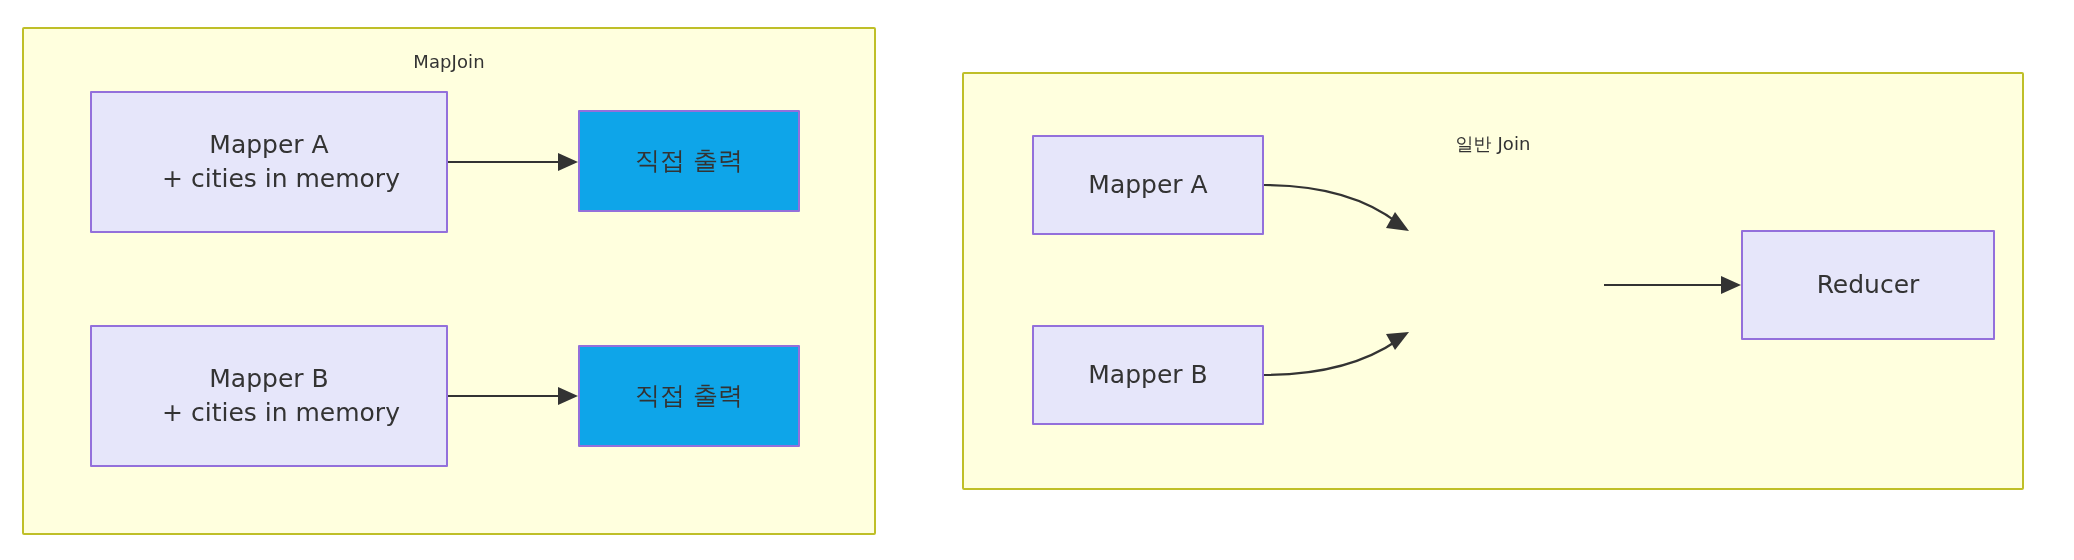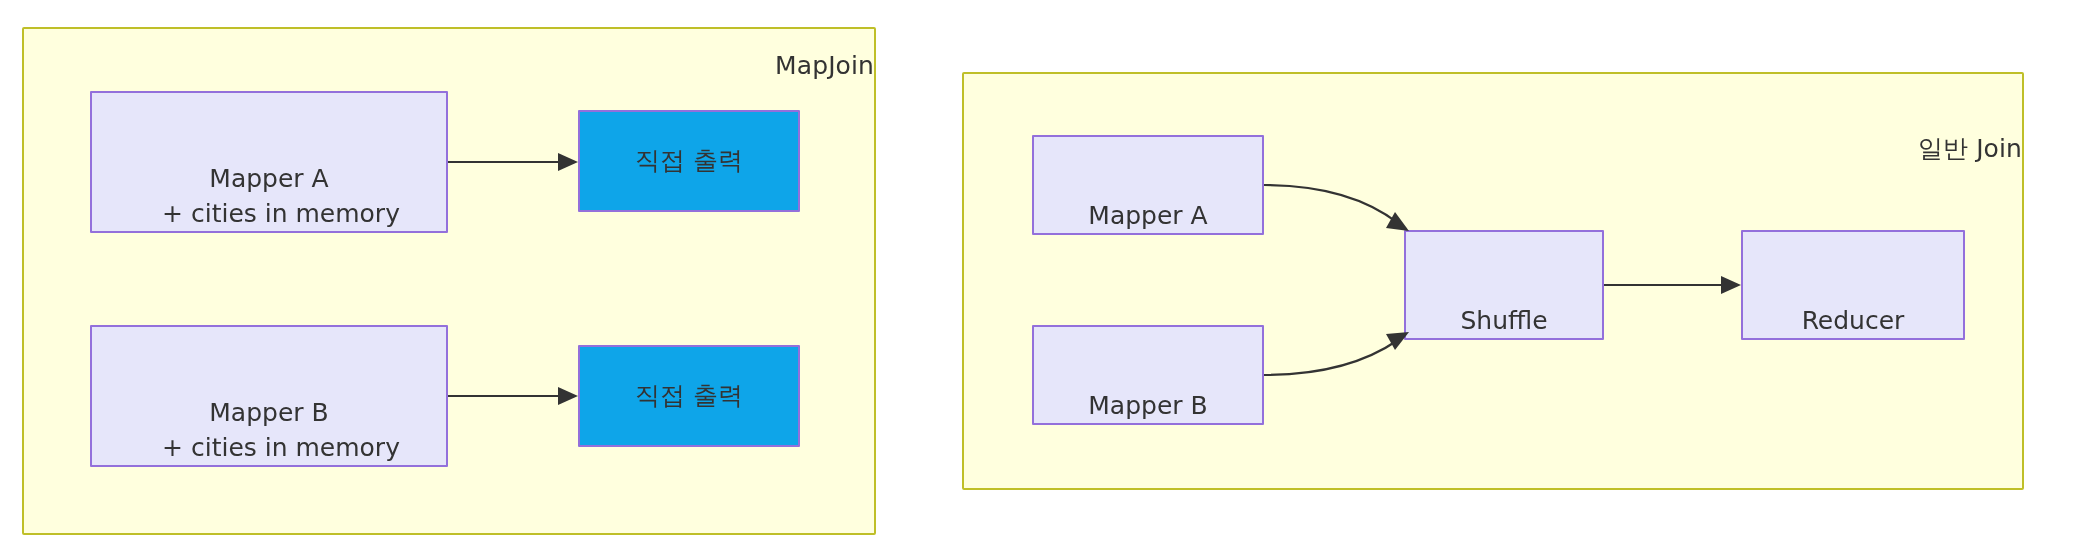--- a/index.html
+++ b/index.html
@@ -24,41 +24,41 @@
     position: absolute;
     box-sizing: border-box;
     background: #ffffde;
     border: 2px solid #bfbf28;
     border-radius: 2px;
   }
   .cluster-title {
     position: absolute;
     left: 0;
     width: 100%;
-    text-align: right;
+    text-align: center;
     color: #333333;
-    font-size: 25px;
+    font-size: 18px;
     letter-spacing: 0.1px;
     white-space: nowrap;
   }
   .node {
     position: absolute;
     box-sizing: border-box;
     display: flex;
     flex-direction: column;
     align-items: center;
     justify-content: center;
     border: 2px solid #9370db;
     color: #333333;
     font-size: 25px;
     line-height: 1.38;
     text-align: center;
     border-radius: 1px;
   }
-  .node.lavender { background: #e6e6fa; justify-content: flex-end; }
+  .node.lavender { background: #e6e6fa; }
   .node.green { background: #0ea5e9; }
   .node .line2 { display: block; margin-left: 24px; }
   svg.edges {
     position: absolute;
     left: 0; top: 0;
     width: 2074px;
     height: 560px;
     overflow: visible;
     pointer-events: none;
   }
@@ -101,25 +101,22 @@
   </div>
 
   <div class="node lavender" style="left:1032px; top:135px; width:232px; height:100px;">
     <span>Mapper A</span>
   </div>
 
   <div class="node lavender" style="left:1032px; top:325px; width:232px; height:100px;">
     <span>Mapper B</span>
   </div>
 
-  <div class="node lavender" style="left:1404px; top:230px; width:200px; height:110px;">
-    <span>Shuffle</span>
-  </div>
 
-  <div class="node lavender" style="left:1741px; top:230px; width:224px; height:110px;">
+  <div class="node lavender" style="left:1741px; top:230px; width:254px; height:110px;">
     <span>Reducer</span>
   </div>
 
   <svg class="edges" viewBox="0 0 2074 560">
 
     <g>
       <path class="edge-path" d="M 448 162 L 566 162"></path>
       <polygon class="arrow-head" points="578,162 558,153 558,171"></polygon>
     </g>
 

